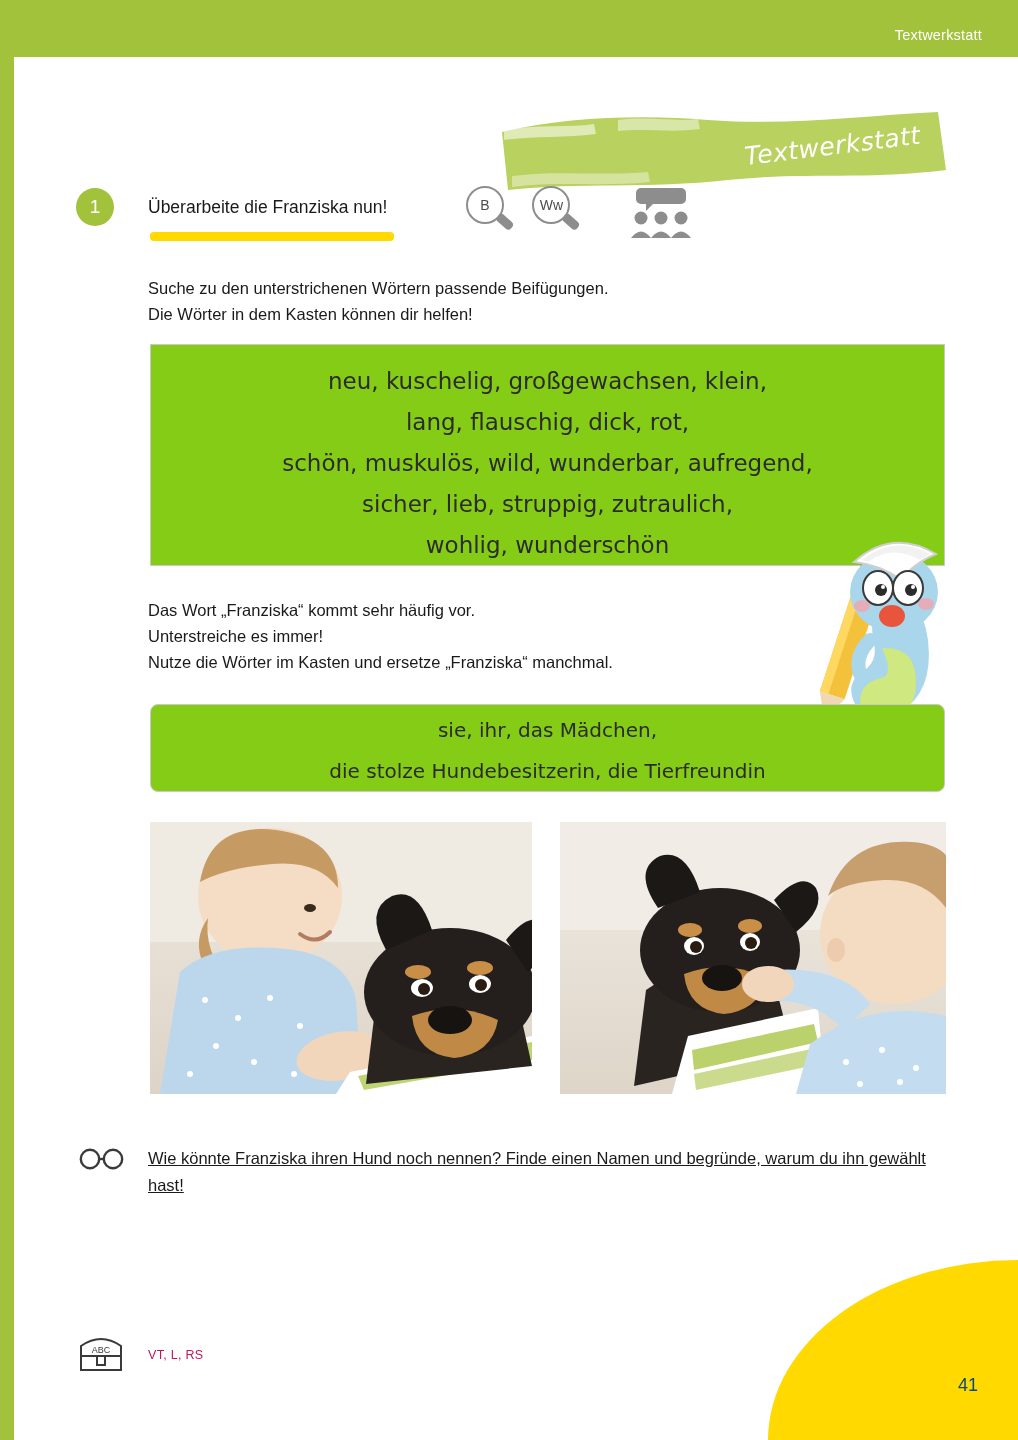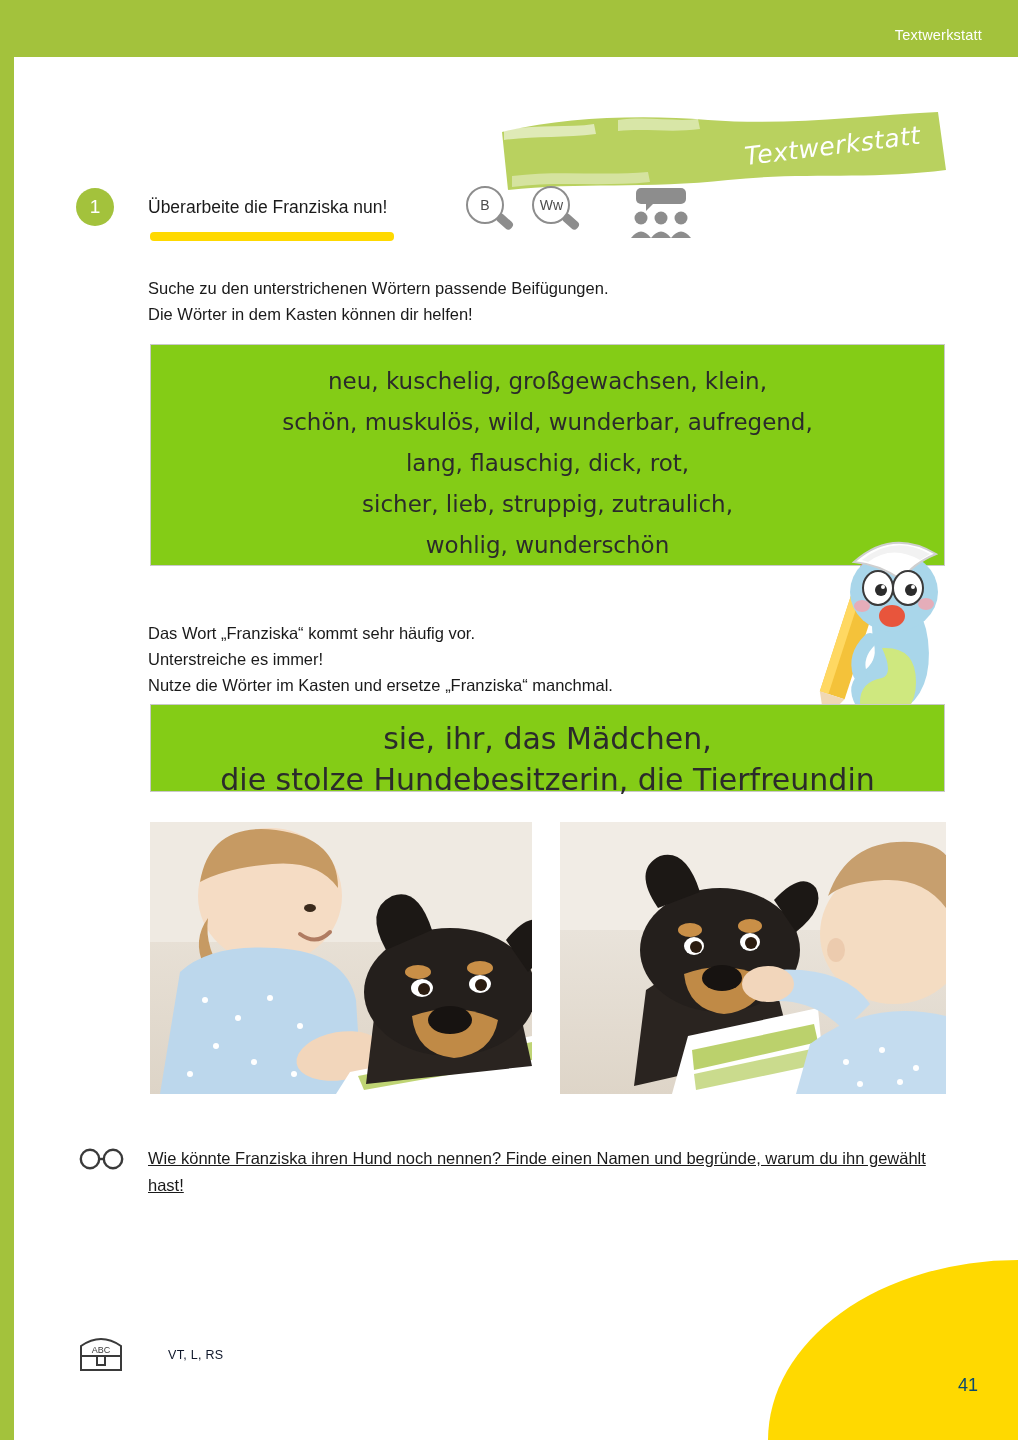--- a/index.html
+++ b/index.html
@@ -156,23 +156,24 @@
   #box-adjectives {
     left: 150px; top: 344px;
     width: 795px; height: 222px;
     padding-top: 16px;
     font-size: 23px;
     line-height: 41px;
   }
   #box-synonyms {
     left: 150px; top: 704px;
     width: 795px; height: 88px;
-    padding-top: 13px;
-    font-size: 30px;
+    padding-top: 5px;
+    font-size: 20px;
     line-height: 41px;
+    border-radius: 8px;
   }
 
   
   .mascot {
     position: absolute;
     left: 778px; top: 500px;
     width: 168px; height: 248px;
   }
 
   
@@ -200,23 +201,22 @@
   
   .chest-icon {
     position: absolute;
     left: 76px; top: 1330px;
     width: 50px; height: 44px;
   }
   .footer-codes {
     position: absolute;
     left: 148px; top: 1348px;
     font-size: 12.5px;
-    color: #0f172a;
+    color: #be185d;
     letter-spacing: .3px;
-    margin-left: 20px;
   }
   .corner-yellow {
     position: absolute;
     right: 0; bottom: 0;
     width: 250px; height: 180px;
     background: #ffd900;
     border-top-left-radius: 250px 180px;
   }
   .page-number {
     position: absolute;
@@ -268,27 +268,27 @@
       <path d="M23 50 q10 -13 20 0 Z" fill="#8d8d8d"></path>
       <path d="M43 50 q10 -13 20 0 Z" fill="#8d8d8d"></path>
     </svg>
   </div>
 
   <div class="para" id="p-instruction" style="white-space: pre-line;">Suche zu den unterstrichenen Wörtern passende Beifügungen.
 Die Wörter in dem Kasten können dir helfen!</div>
 
   <div class="word-box" id="box-adjectives">
     <div>neu, kuschelig, großgewachsen, klein,</div>
+    <div>lang, flauschig, dick, rot,</div>
     <div>schön, muskulös, wild, wunderbar, aufregend,</div>
-    <div>lang, flauschig, dick, rot,</div>
     <div>sicher, lieb, struppig, zutraulich,</div>
     <div>wohlig, wunderschön</div>
   </div>
 
-  <div class="para" id="p-franziska" style="white-space: pre-line; margin-top: 23px;">Das Wort „Franziska“ kommt sehr häufig vor.
+  <div class="para" id="p-franziska" style="white-space: pre-line;">Das Wort „Franziska“ kommt sehr häufig vor.
 Unterstreiche es immer!
 Nutze die Wörter im Kasten und ersetze „Franziska“ manchmal.</div>
 
   <svg class="mascot" viewBox="0 0 168 248" xmlns="http://www.w3.org/2000/svg">
 
     <g transform="rotate(18 70 150)">
       <rect x="56" y="54" width="26" height="24" rx="4" fill="#e0785a"></rect>
       <rect x="56" y="78" width="26" height="120" fill="#f4c23a"></rect>
       <rect x="56" y="78" width="9" height="120" fill="#ffd862"></rect>
       <polygon points="56,198 82,198 69,224" fill="#f0d8b4"></polygon>

